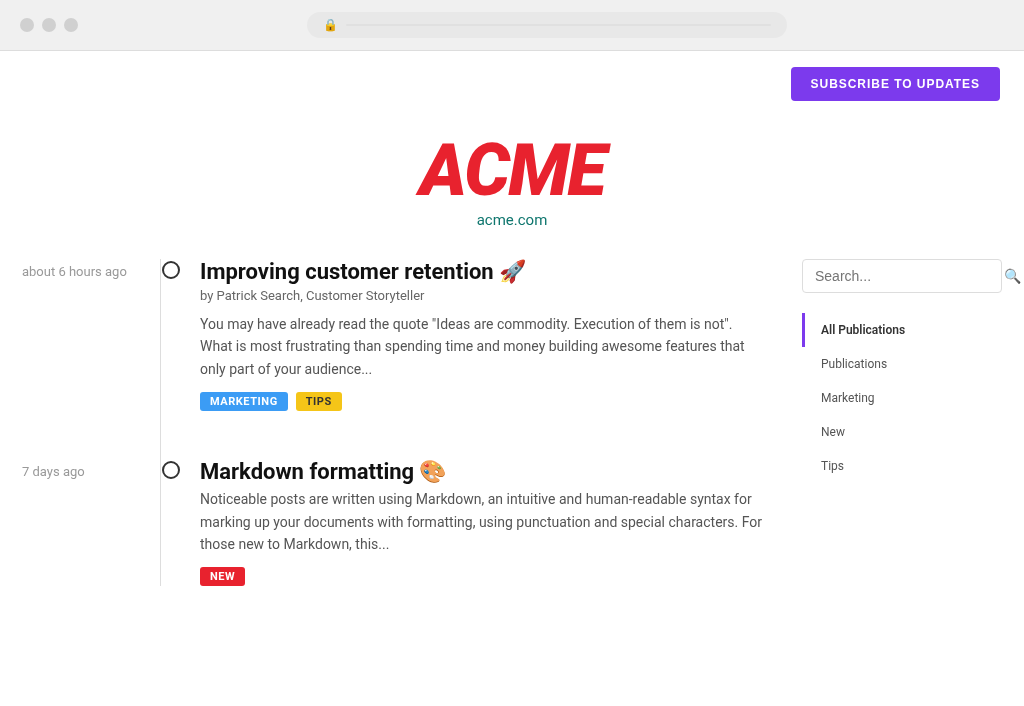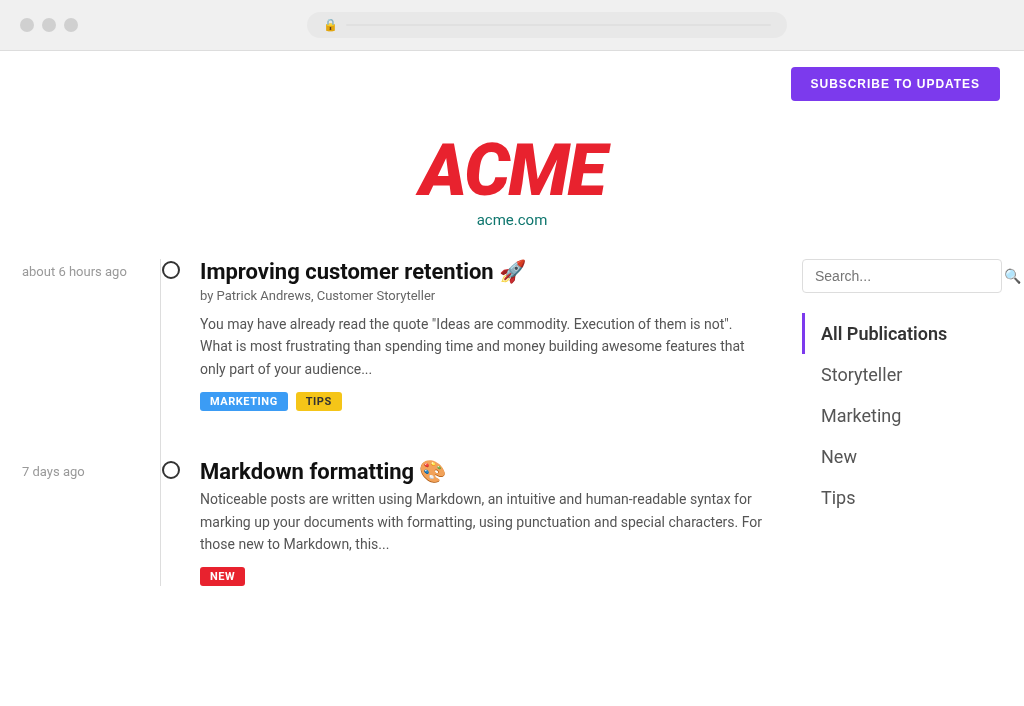--- a/index.html
+++ b/index.html
@@ -223,21 +223,21 @@
       color: #aaa;
       font-size: 14px;
     }
 
     .sidebar-nav {
       border-left: 3px solid transparent;
       padding: 0;
     }
     .nav-item {
       padding: 10px 16px;
-      font-size: 18px;
+      font-size: 12px;
       color: #555;
       cursor: pointer;
       border-left: 3px solid transparent;
       margin-left: -3px;
     }
     .nav-item.active {
       color: #333;
       font-weight: 600;
       border-left: 3px solid #7c3aed;
     }
@@ -271,21 +271,21 @@
   <div class="main-layout">
 
     <div class="posts-area">
       <div class="timeline">
 
         <div class="post-item">
           <div class="post-time">about 6 hours ago</div>
           <div class="timeline-dot"></div>
           <div class="post-content">
             <div class="post-title">Improving customer retention 🚀</div>
-            <div class="post-author">by Patrick Andrews, Customer Storyteller</div>
+            <div class="post-author">by Patrick Search, Customer Storyteller</div>
             <div class="post-excerpt">You may have already read the quote "Ideas are commodity. Execution of them is not". What is most frustrating than spending time and money building awesome features that only part of your audience...</div>
             <div class="post-tags">
               <span class="tag tag-marketing">MARKETING</span>
               <span class="tag tag-tips">TIPS</span>
             </div>
           </div>
         </div>
 
         <div class="post-item">
           <div class="post-time">7 days ago</div>
@@ -304,21 +304,21 @@
 
     <div class="sidebar">
 
       <div class="search-box">
         <input class="search-input" type="text" placeholder="Search..." style="">
         <span class="search-icon">🔍</span>
       </div>
 
       <div class="sidebar-nav">
         <div class="nav-item active">All Publications</div>
-        <div class="nav-item">Storyteller</div>
+        <div class="nav-item">Publications</div>
         <div class="nav-item">Marketing</div>
         <div class="nav-item">New</div>
         <div class="nav-item">Tips</div>
       </div>
 
     </div>
   </div>
 </div>
 
 </body></html>

